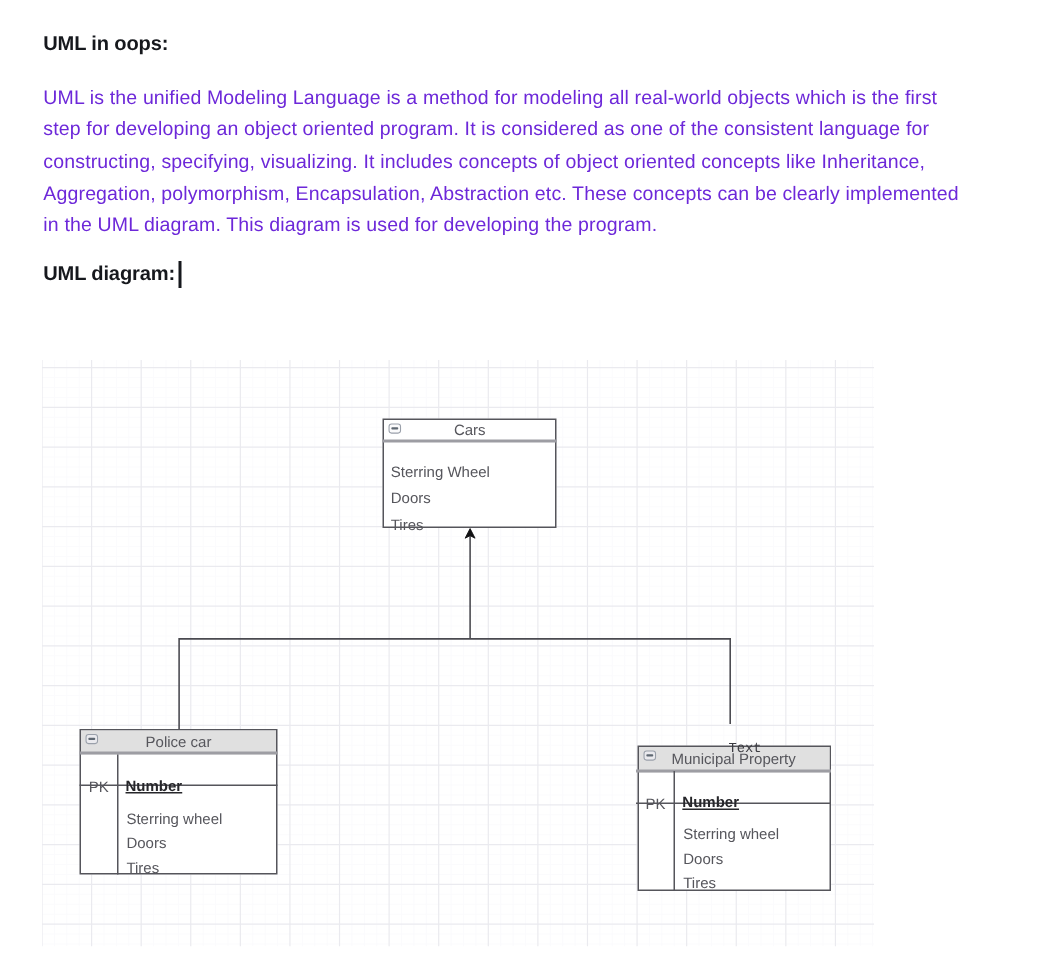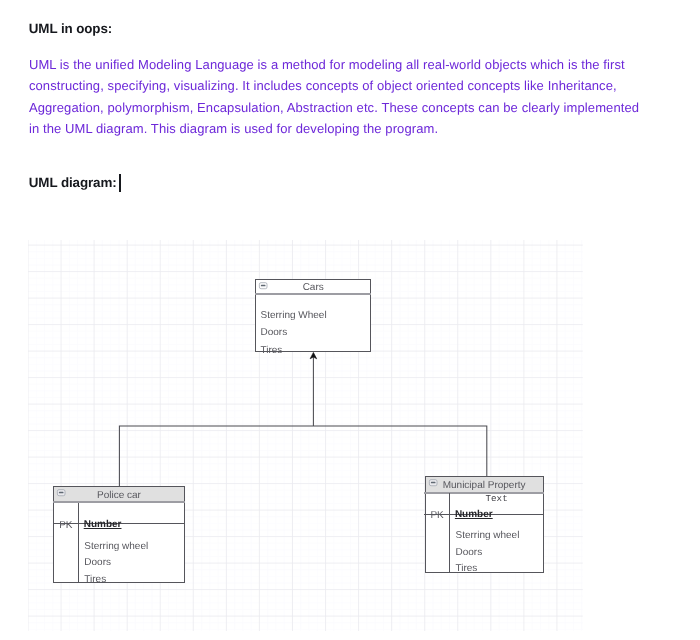--- a/index.html
+++ b/index.html
@@ -124,40 +124,41 @@
   #box-police .hdr { height: 16px; line-height: 17.6px; }
   #box-police .minus-icon { left: 3.1px; top: 1.6px; }
   #police-vdiv { left: 23.3px; top: 16.2px; bottom: -1.2px; }
   #police-hdiv { left: -1.2px; right: -1.2px; top: 36.0px; }
   #police-pk { left: 4.8px; top: 21.2px; }
   #police-key { left: 29.3px; top: 20.2px; }
   #police-a0 { left: 29.9px; top: 41.4px; }
   #police-a1 { left: 29.9px; top: 58.3px; }
   #police-a2 { left: 29.9px; top: 74.4px; }
 
-  #box-municipal { left: 424.6px; top: 476px; width: 119px; height: 96.6px; }
+  #box-municipal { left: 424.6px; top: 497px; width: 129px; height: 96.6px; }
   #box-municipal .hdr { height: 16.9px; line-height: 17.6px; }
   #box-municipal .minus-icon { left: 3.1px; top: 1.6px; }
   #muni-vdiv { left: 23.3px; top: 16.2px; bottom: -1.2px; }
   #muni-hdiv { left: -1.2px; right: -1.2px; top: 36.8px; }
   #muni-pk { left: 4.8px; top: 21.2px; }
   #muni-key { left: 29.3px; top: 20.2px; }
   #muni-a0 { left: 29.9px; top: 41.4px; }
   #muni-a1 { left: 29.9px; top: 58.3px; }
   #muni-a2 { left: 29.9px; top: 74.4px; }
 
   #overlay-text { left: 485.6px; top: 492.6px; }
 </style>
 </head>
 <body>
 
 <div class="doc">
   <div class="heading">UML in oops:</div>
   <div class="para">
     <span class="ln">UML is the unified Modeling Language is a method for modeling all real-world objects which is the first</span>
+    <span class="ln">step for developing an object oriented program. It is considered as one of the consistent language for</span>
     <span class="ln">constructing, specifying, visualizing. It includes concepts of object oriented concepts like Inheritance,</span>
     <span class="ln">Aggregation, polymorphism, Encapsulation, Abstraction etc. These concepts can be clearly implemented</span>
     <span class="ln">in the UML diagram. This diagram is used for developing the program.</span>
   </div>
   <div class="subheading"><span>UML diagram:</span><span class="caret"></span></div>
 
   <div class="canvas">
 <svg class="grid" width="554.7" height="391.0" viewBox="0 0 554.7 391.0">
 <path d="M8.27 0 L8.27 391.00 M16.53 0 L16.53 391.00 M24.80 0 L24.80 391.00 M41.33 0 L41.33 391.00 M49.59 0 L49.59 391.00 M57.86 0 L57.86 391.00 M74.39 0 L74.39 391.00 M82.65 0 L82.65 391.00 M90.92 0 L90.92 391.00 M107.45 0 L107.45 391.00 M115.71 0 L115.71 391.00 M123.98 0 L123.98 391.00 M140.50 0 L140.50 391.00 M148.77 0 L148.77 391.00 M157.04 0 L157.04 391.00 M173.56 0 L173.56 391.00 M181.83 0 L181.83 391.00 M190.10 0 L190.10 391.00 M206.62 0 L206.62 391.00 M214.89 0 L214.89 391.00 M223.16 0 L223.16 391.00 M239.69 0 L239.69 391.00 M247.95 0 L247.95 391.00 M256.22 0 L256.22 391.00 M272.75 0 L272.75 391.00 M281.01 0 L281.01 391.00 M289.28 0 L289.28 391.00 M305.81 0 L305.81 391.00 M314.07 0 L314.07 391.00 M322.34 0 L322.34 391.00 M338.87 0 L338.87 391.00 M347.13 0 L347.13 391.00 M355.40 0 L355.40 391.00 M371.93 0 L371.93 391.00 M380.19 0 L380.19 391.00 M388.46 0 L388.46 391.00 M404.99 0 L404.99 391.00 M413.25 0 L413.25 391.00 M421.52 0 L421.52 391.00 M438.05 0 L438.05 391.00 M446.31 0 L446.31 391.00 M454.58 0 L454.58 391.00 M471.11 0 L471.11 391.00 M479.37 0 L479.37 391.00 M487.64 0 L487.64 391.00 M504.17 0 L504.17 391.00 M512.43 0 L512.43 391.00 M520.70 0 L520.70 391.00 M537.23 0 L537.23 391.00 M545.49 0 L545.49 391.00 M553.75 0 L553.75 391.00 M0 11.72 L554.70 11.72 M0 18.35 L554.70 18.35 M0 24.98 L554.70 24.98 M0 38.23 L554.70 38.23 M0 44.85 L554.70 44.85 M0 51.48 L554.70 51.48 M0 64.72 L554.70 64.72 M0 71.35 L554.70 71.35 M0 77.97 L554.70 77.97 M0 91.22 L554.70 91.22 M0 97.85 L554.70 97.85 M0 104.47 L554.70 104.47 M0 117.72 L554.70 117.72 M0 124.35 L554.70 124.35 M0 130.97 L554.70 130.97 M0 144.22 L554.70 144.22 M0 150.85 L554.70 150.85 M0 157.47 L554.70 157.47 M0 170.72 L554.70 170.72 M0 177.35 L554.70 177.35 M0 183.97 L554.70 183.97 M0 197.22 L554.70 197.22 M0 203.85 L554.70 203.85 M0 210.47 L554.70 210.47 M0 223.72 L554.70 223.72 M0 230.35 L554.70 230.35 M0 236.97 L554.70 236.97 M0 250.22 L554.70 250.22 M0 256.85 L554.70 256.85 M0 263.48 L554.70 263.48 M0 276.73 L554.70 276.73 M0 283.35 L554.70 283.35 M0 289.98 L554.70 289.98 M0 303.23 L554.70 303.23 M0 309.85 L554.70 309.85 M0 316.48 L554.70 316.48 M0 329.73 L554.70 329.73 M0 336.35 L554.70 336.35 M0 342.98 L554.70 342.98 M0 356.23 L554.70 356.23 M0 362.85 L554.70 362.85 M0 369.48 L554.70 369.48 M0 382.73 L554.70 382.73 M0 389.35 L554.70 389.35" stroke="#fbfbfd" stroke-width="0.7" fill="none"></path>
 <path d="M0.00 0 L0.00 391.00 M33.06 0 L33.06 391.00 M66.12 0 L66.12 391.00 M99.18 0 L99.18 391.00 M132.24 0 L132.24 391.00 M165.30 0 L165.30 391.00 M198.36 0 L198.36 391.00 M231.42 0 L231.42 391.00 M264.48 0 L264.48 391.00 M297.54 0 L297.54 391.00 M330.60 0 L330.60 391.00 M363.66 0 L363.66 391.00 M396.72 0 L396.72 391.00 M429.78 0 L429.78 391.00 M462.84 0 L462.84 391.00 M495.90 0 L495.90 391.00 M528.96 0 L528.96 391.00 M0 5.10 L554.70 5.10 M0 31.60 L554.70 31.60 M0 58.10 L554.70 58.10 M0 84.60 L554.70 84.60 M0 111.10 L554.70 111.10 M0 137.60 L554.70 137.60 M0 164.10 L554.70 164.10 M0 190.60 L554.70 190.60 M0 217.10 L554.70 217.10 M0 243.60 L554.70 243.60 M0 270.10 L554.70 270.10 M0 296.60 L554.70 296.60 M0 323.10 L554.70 323.10 M0 349.60 L554.70 349.60 M0 376.10 L554.70 376.10" stroke="#eaeaef" stroke-width="0.8" fill="none"></path>

